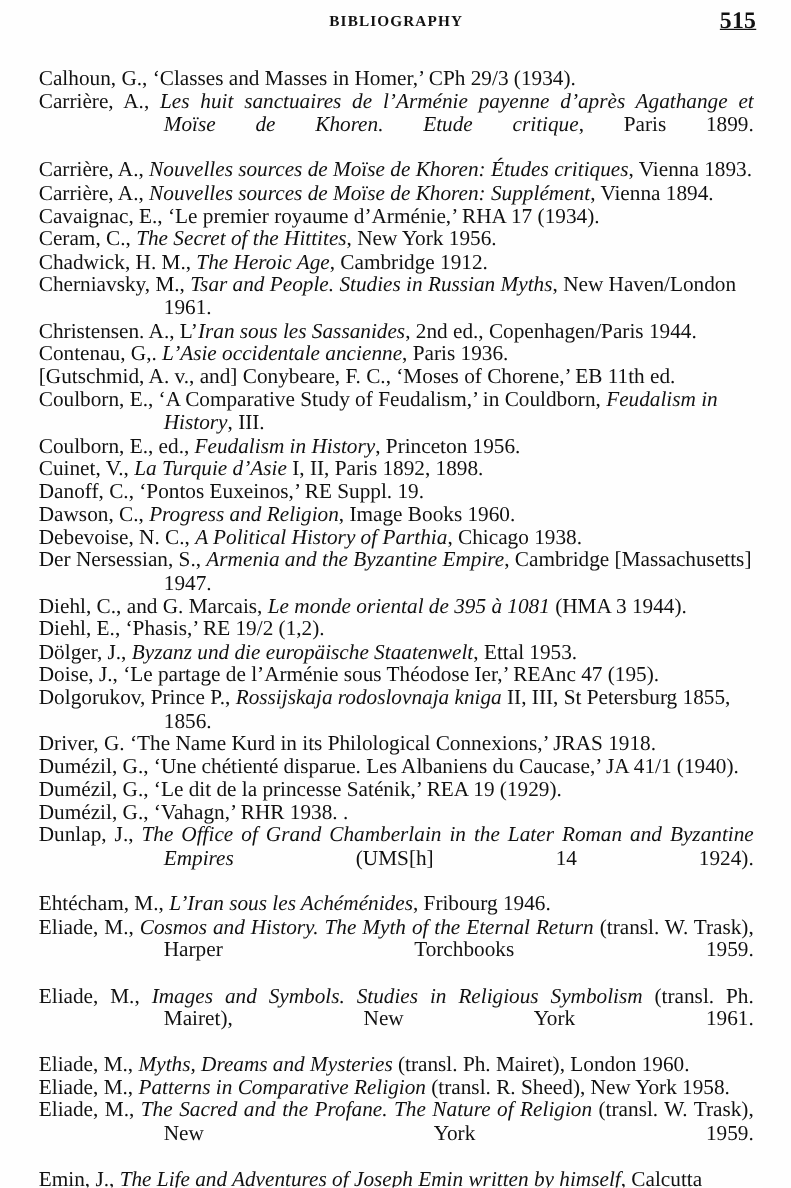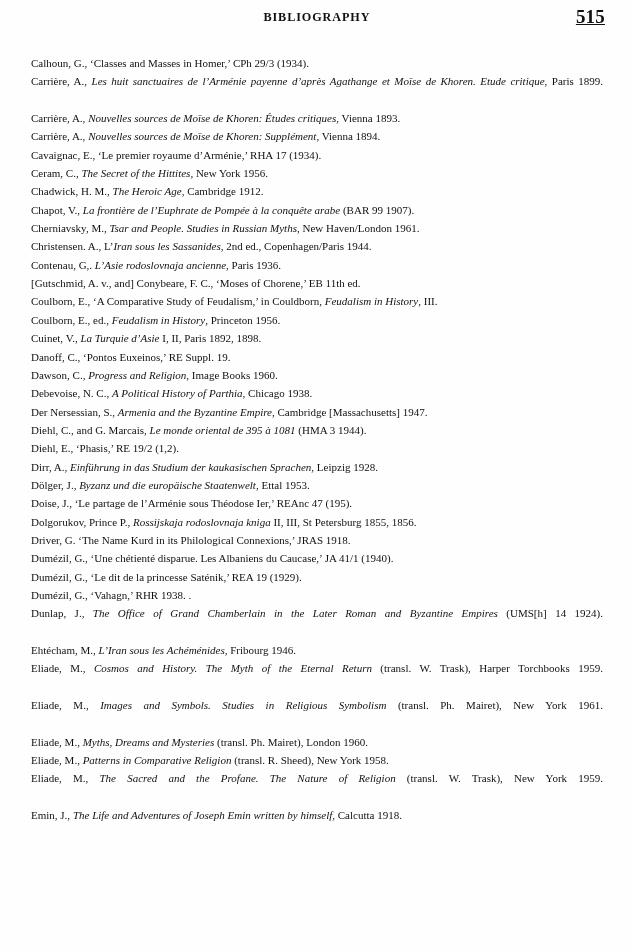--- a/index.html
+++ b/index.html
@@ -53,21 +53,21 @@
 
   
   .biblio {
     position: absolute;
     left: 31px;
     top: 54px;
     width: 572px;
   }
 
   .entry {
-    font-size: 11px;
+    font-size: 17px;
     line-height: 18.35px;
     text-align: justify;
     text-justify: inter-word;
     margin: 0 0 0 0;
     padding: 0;
     
     padding-left: 100px;
     text-indent: -100px;
   }
   
@@ -101,35 +101,33 @@
   </div>
 
   <div class="biblio">
       <p class="entry nojust">Calhoun, G., ‘Classes and Masses in Homer,’ CPh 29/3 (1934).</p>
       <p class="entry">Carrière, A., <i>Les huit sanctuaires de l’Arménie payenne d’après Agathange et Moïse de Khoren. Etude critique</i>, Paris 1899.</p>
       <p class="entry nojust">Carrière, A., <i>Nouvelles sources de Moïse de Khoren: Études critiques</i>, Vienna 1893.</p>
       <p class="entry nojust">Carrière, A., <i>Nouvelles sources de Moïse de Khoren: Supplément</i>, Vienna 1894.</p>
       <p class="entry nojust">Cavaignac, E., ‘Le premier royaume d’Arménie,’ RHA 17 (1934).</p>
       <p class="entry nojust">Ceram, C., <i>The Secret of the Hittites</i>, New York 1956.</p>
       <p class="entry nojust">Chadwick, H. M., <i>The Heroic Age</i>, Cambridge 1912.</p>
-      <p class="entry nojust">Chapot, V., <i>La frontière de l’Euphrate de Pompée à la conquête arabe</i> (BAR 99 1907).</p>
       <p class="entry nojust">Cherniavsky, M., <i>Tsar and People. Studies in Russian Myths</i>, New Haven/London 1961.</p>
       <p class="entry nojust">Christensen. A., L’<i>Iran sous les Sassanides</i>, 2nd ed., Copenhagen/Paris 1944.</p>
-      <p class="entry nojust">Contenau, G,. <i>L’Asie rodoslovnaja ancienne</i>, Paris 1936.</p>
+      <p class="entry nojust">Contenau, G,. <i>L’Asie occidentale ancienne</i>, Paris 1936.</p>
       <p class="entry nojust">[Gutschmid, A. v., and] Conybeare, F. C., ‘Moses of Chorene,’ EB 11th ed.</p>
       <p class="entry nojust">Coulborn, E., ‘A Comparative Study of Feudalism,’ in Couldborn, <i>Feudalism in History</i>, III.</p>
       <p class="entry nojust">Coulborn, E., ed., <i>Feudalism in History</i>, Princeton 1956.</p>
       <p class="entry nojust">Cuinet, V., <i>La Turquie d’Asie</i> I, II, Paris 1892, 1898.</p>
       <p class="entry nojust">Danoff, C., ‘Pontos Euxeinos,’ RE Suppl. 19.</p>
       <p class="entry nojust">Dawson, C., <i>Progress and Religion</i>, Image Books 1960.</p>
       <p class="entry nojust">Debevoise, N. C., <i>A Political History of Parthia</i>, Chicago 1938.</p>
       <p class="entry nojust">Der Nersessian, S., <i>Armenia and the Byzantine Empire</i>, Cambridge [Massachusetts] 1947.</p>
       <p class="entry nojust">Diehl, C., and G. Marcais, <i>Le monde oriental de 395 à 1081</i> (HMA 3 1944).</p>
       <p class="entry nojust">Diehl, E., ‘Phasis,’ RE 19/2 (1,2).</p>
-      <p class="entry nojust">Dirr, A., <i>Einführung in das Studium der kaukasischen Sprachen</i>, Leipzig 1928.</p>
       <p class="entry nojust">Dölger, J., <i>Byzanz und die europäische Staatenwelt</i>, Ettal 1953.</p>
       <p class="entry nojust">Doise, J., ‘Le partage de l’Arménie sous Théodose Ier,’ REAnc 47 (195).</p>
       <p class="entry nojust">Dolgorukov, Prince P., <i>Rossijskaja rodoslovnaja kniga</i> II, III, St Petersburg 1855, 1856.</p>
       <p class="entry nojust">Driver, G. ‘The Name Kurd in its Philological Connexions,’ JRAS 1918.</p>
       <p class="entry nojust">Dumézil, G., ‘Une chétienté disparue. Les Albaniens du Caucase,’ JA 41/1 (1940).</p>
       <p class="entry nojust">Dumézil, G., ‘Le dit de la princesse Saténik,’ REA 19 (1929).</p>
       <p class="entry nojust">Dumézil, G., ‘Vahagn,’ RHR 1938. .</p>
       <p class="entry">Dunlap, J., <i>The Office of Grand Chamberlain in the Later Roman and Byzantine Empires</i> (UMS[h] 14 1924).</p>
       <p class="entry nojust">Ehtécham, M., <i>L’Iran sous les Achéménides</i>, Fribourg 1946.</p>
       <p class="entry">Eliade, M., <i>Cosmos and History. The Myth of the Eternal Return</i> (transl. W. Trask), Harper Torchbooks 1959.</p>

